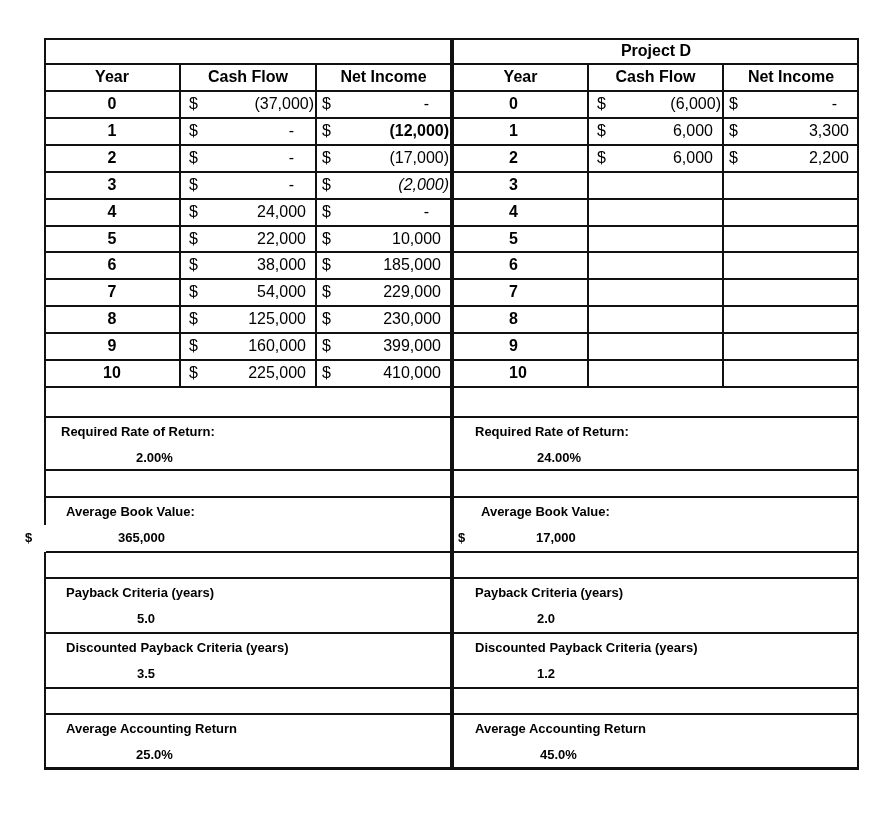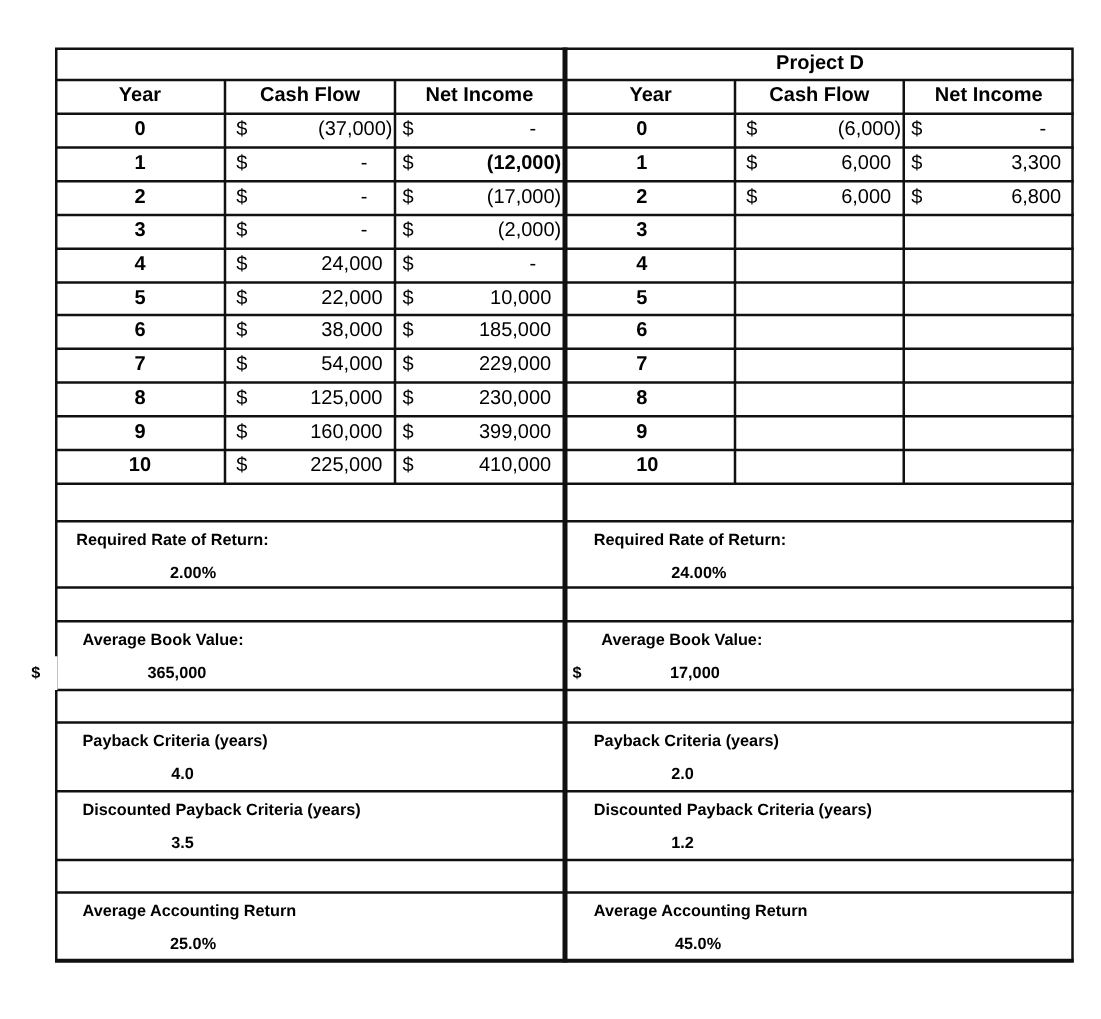--- a/index.html
+++ b/index.html
@@ -73,21 +73,21 @@
       </div>
       <div class="hline" style="top: 132.7px; left: 0px; width: 407px;"></div>
       <div style="position: absolute; left: 0px; top: 133.7px; width: 407px; height: 26.9px;">
         <div class="cell b center" style="left: 0px; top: 0px; width: 136px;">3</div>
         <div class="cell" style="left: 136px; top: 0px; width: 136px; height: 26.9px;">
           <span class="dollar" style="left: 9px; top: 0px;">$</span>
           <span class="amt" style="right: 22px; top: 0px;">-</span>
         </div>
         <div class="cell" style="left: 272px; top: 0px; width: 135px; height: 26.9px;">
           <span class="dollar" style="left: 6px; top: 0px;">$</span>
-          <span class="amt" style="right: 2px; top: 0px;">(2,000)</span>
+          <span class="amt" style="right: 2px; top: 0px; font-style: italic;">(2,000)</span>
         </div>
       </div>
       <div class="hline" style="top: 159.6px; left: 0px; width: 407px;"></div>
       <div style="position: absolute; left: 0px; top: 160.6px; width: 407px; height: 26.9px;">
         <div class="cell b center" style="left: 0px; top: 0px; width: 136px;">4</div>
         <div class="cell" style="left: 136px; top: 0px; width: 136px; height: 26.9px;">
           <span class="dollar" style="left: 9px; top: 0px;">$</span>
           <span class="amt" style="right: 10px; top: 0px;">24,000</span>
         </div>
         <div class="cell" style="left: 272px; top: 0px; width: 135px; height: 26.9px;">
@@ -182,21 +182,21 @@
         <div class="lbl" style="left: 17px; top: 6px;">Required Rate of Return:</div>
         <div class="val" style="left: 92px; top: 32px;">2.00%</div>
       </div>
       <div style="position: absolute; left: 0px; top: 459px; width: 407px; height: 52px;">
         <div class="lbl" style="left: 22px; top: 6px;">Average Book Value:</div>
         <div class="val" style="left: 74px; top: 32px;">365,000</div>
         <div class="val" style="left: -19px; top: 32px;">$</div>
       </div>
       <div style="position: absolute; left: 0px; top: 540px; width: 407px; height: 52px;">
         <div class="lbl" style="left: 22px; top: 6px;">Payback Criteria (years)</div>
-        <div class="val" style="left: 93px; top: 32px;">4.0</div>
+        <div class="val" style="left: 93px; top: 32px;">5.0</div>
       </div>
       <div style="position: absolute; left: 0px; top: 595px; width: 407px; height: 52px;">
         <div class="lbl" style="left: 22px; top: 6px;">Discounted Payback Criteria (years)</div>
         <div class="val" style="left: 93px; top: 32px;">3.5</div>
       </div>
       <div style="position: absolute; left: 0px; top: 676px; width: 407px; height: 52px;">
         <div class="lbl" style="left: 22px; top: 6px;">Average Accounting Return</div>
         <div class="val" style="left: 92px; top: 32px;">25.0%</div>
       </div>
     </div>
@@ -232,21 +232,21 @@
       </div>
       <div class="hline" style="top: 105.8px; left: 0px; width: 406px;"></div>
       <div style="position: absolute; left: 0px; top: 106.8px; width: 406px; height: 26.9px;">
         <div class="cell b" style="left: 56px; top: 0px; width: 79px;">2</div>
         <div class="cell" style="left: 135px; top: 0px; width: 135px; height: 26.9px;">
           <span class="dollar" style="left: 9px; top: 0px;">$</span>
           <span class="amt" style="right: 10px; top: 0px;">6,000</span>
         </div>
         <div class="cell" style="left: 270px; top: 0px; width: 136px; height: 26.9px;">
           <span class="dollar" style="left: 6px; top: 0px;">$</span>
-          <span class="amt" style="right: 10px; top: 0px;">6,800</span>
+          <span class="amt" style="right: 10px; top: 0px;">2,200</span>
         </div>
       </div>
       <div class="hline" style="top: 132.7px; left: 0px; width: 406px;"></div>
       <div style="position: absolute; left: 0px; top: 133.7px; width: 406px; height: 26.9px;">
         <div class="cell b" style="left: 56px; top: 0px; width: 79px;">3</div>
         <div class="cell" style="left: 135px; top: 0px; width: 135px; height: 26.9px;">
           <span class="dollar" style="left: 9px; top: 0px;"></span>
           <span class="amt" style="right: 10px; top: 0px;"></span>
         </div>
         <div class="cell" style="left: 270px; top: 0px; width: 136px; height: 26.9px;">

